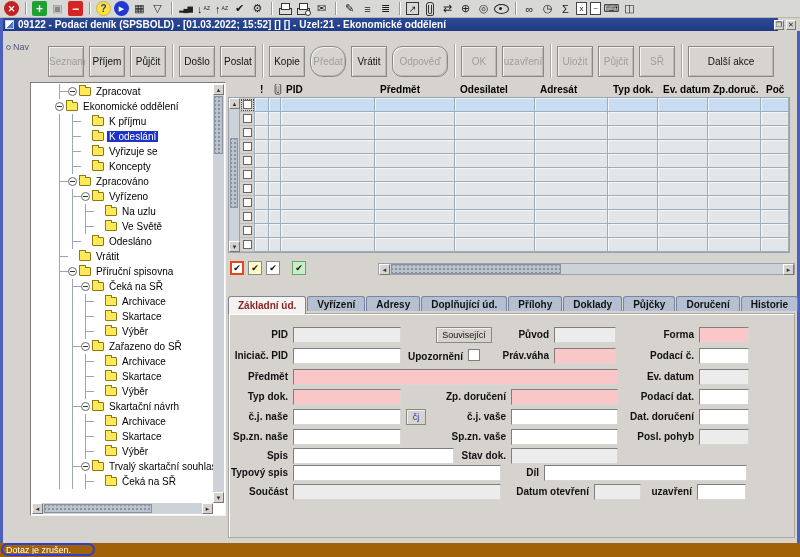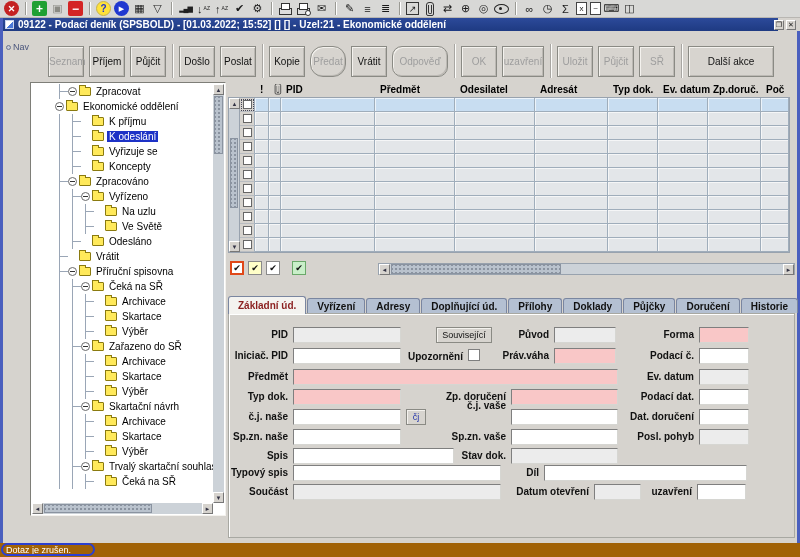--- a/index.html
+++ b/index.html
@@ -88,21 +88,21 @@
   .cbcell { width:16px; display:flex; align-items:center; justify-content:center; background:#d6d3ce; border-right:1px solid #9fadbb; border-bottom:1px solid #b9bdc2; }
   .rowcheck { width:9px; height:9px; background:#fff; border:1px solid #666; }
   .cbcell.focus { outline:1px dotted #445; outline-offset:-2px; }
 
   
   #filters { position:absolute; left:230px; top:261px; display:flex; gap:4px; }
   .fbox { width:14px; height:14px; display:flex; align-items:center; justify-content:center; font-size:9px; color:#111; }
   #table-hscroll { left:378px; top:263px; width:417px; height:12px; }
 
   
-  #tabs { position:absolute; left:228px; top:296px; height:18px; display:flex; align-items:center; }
+  #tabs { position:absolute; left:228px; top:296px; height:18px; display:flex; align-items:flex-start; }
   .tab { height:15px; background:#b4c0d2; border:1px solid #7a86a0; border-bottom:none; border-radius:3px 3px 0 0; font-size:10px; font-weight:bold; color:#111; padding:0 9px; line-height:15px; margin-right:1px; cursor:default; }
   .tab.active { height:18px; background:#f4f3f0; color:#8b1f1f; line-height:18px; position:relative; z-index:3; }
 
   
   #formpanel { position:absolute; left:228px; top:313px; width:567px; height:225px; background:#d6d3ce; border:1px solid #a8a8a2; box-shadow:inset 1px 1px 0 #fff; }
   .flabel { position:absolute; width:110px; text-align:right; font-weight:bold; font-size:10px; color:#111; white-space:nowrap; }
   .finput { position:absolute; height:16px; border:1px solid #7f7f7f; border-bottom-color:#d6d6d2; border-right-color:#d6d6d2; background:#fff; }
   .finput.readonly { background:#ececec; }
   .finput.required { background:#f9c7c7; }
   .fbtn { position:absolute; height:16px; background:#d7d4cf; border:1px solid #8a8a84; box-shadow:inset 1px 1px 0 #f4f2ee; font-size:9px; text-align:center; line-height:14px; color:#111; }
@@ -600,21 +600,21 @@
       <div class="finput readonly" style="left: 470px; top: 55px; width: 50px;"></div>
       <div class="flabel" style="left: -51px; top: 77px;">Typ dok.</div>
       <div class="finput required" style="left: 64px; top: 75px; width: 108px;"></div>
       <div class="flabel" style="left: 167px; top: 77px;">Zp. doručení</div>
       <div class="finput required" style="left: 282px; top: 75px; width: 107px;"></div>
       <div class="flabel" style="left: 355px; top: 77px;">Podací dat.</div>
       <div class="finput normal" style="left: 470px; top: 75px; width: 50px;"></div>
       <div class="flabel" style="left: -51px; top: 97px;">č.j. naše</div>
       <div class="finput normal" style="left: 64px; top: 95px; width: 108px;"></div>
       <div class="fbtn accent" style="left: 177px; top: 95px; width: 20px;">čj</div>
-      <div class="flabel" style="left: 167px; top: 86px;">č.j. vaše</div>
+      <div class="flabel" style="left: 167px; top: 97px;">č.j. vaše</div>
       <div class="finput normal" style="left: 282px; top: 95px; width: 107px;"></div>
       <div class="flabel" style="left: 355px; top: 97px;">Dat. doručení</div>
       <div class="finput normal" style="left: 470px; top: 95px; width: 50px;"></div>
       <div class="flabel" style="left: -51px; top: 117px;">Sp.zn. naše</div>
       <div class="finput normal" style="left: 64px; top: 115px; width: 108px;"></div>
       <div class="flabel" style="left: 167px; top: 117px;">Sp.zn. vaše</div>
       <div class="finput normal" style="left: 282px; top: 115px; width: 107px;"></div>
       <div class="flabel" style="left: 355px; top: 117px;">Posl. pohyb</div>
       <div class="finput readonly" style="left: 470px; top: 115px; width: 50px;"></div>
       <div class="flabel" style="left: -51px; top: 136px;">Spis</div>

